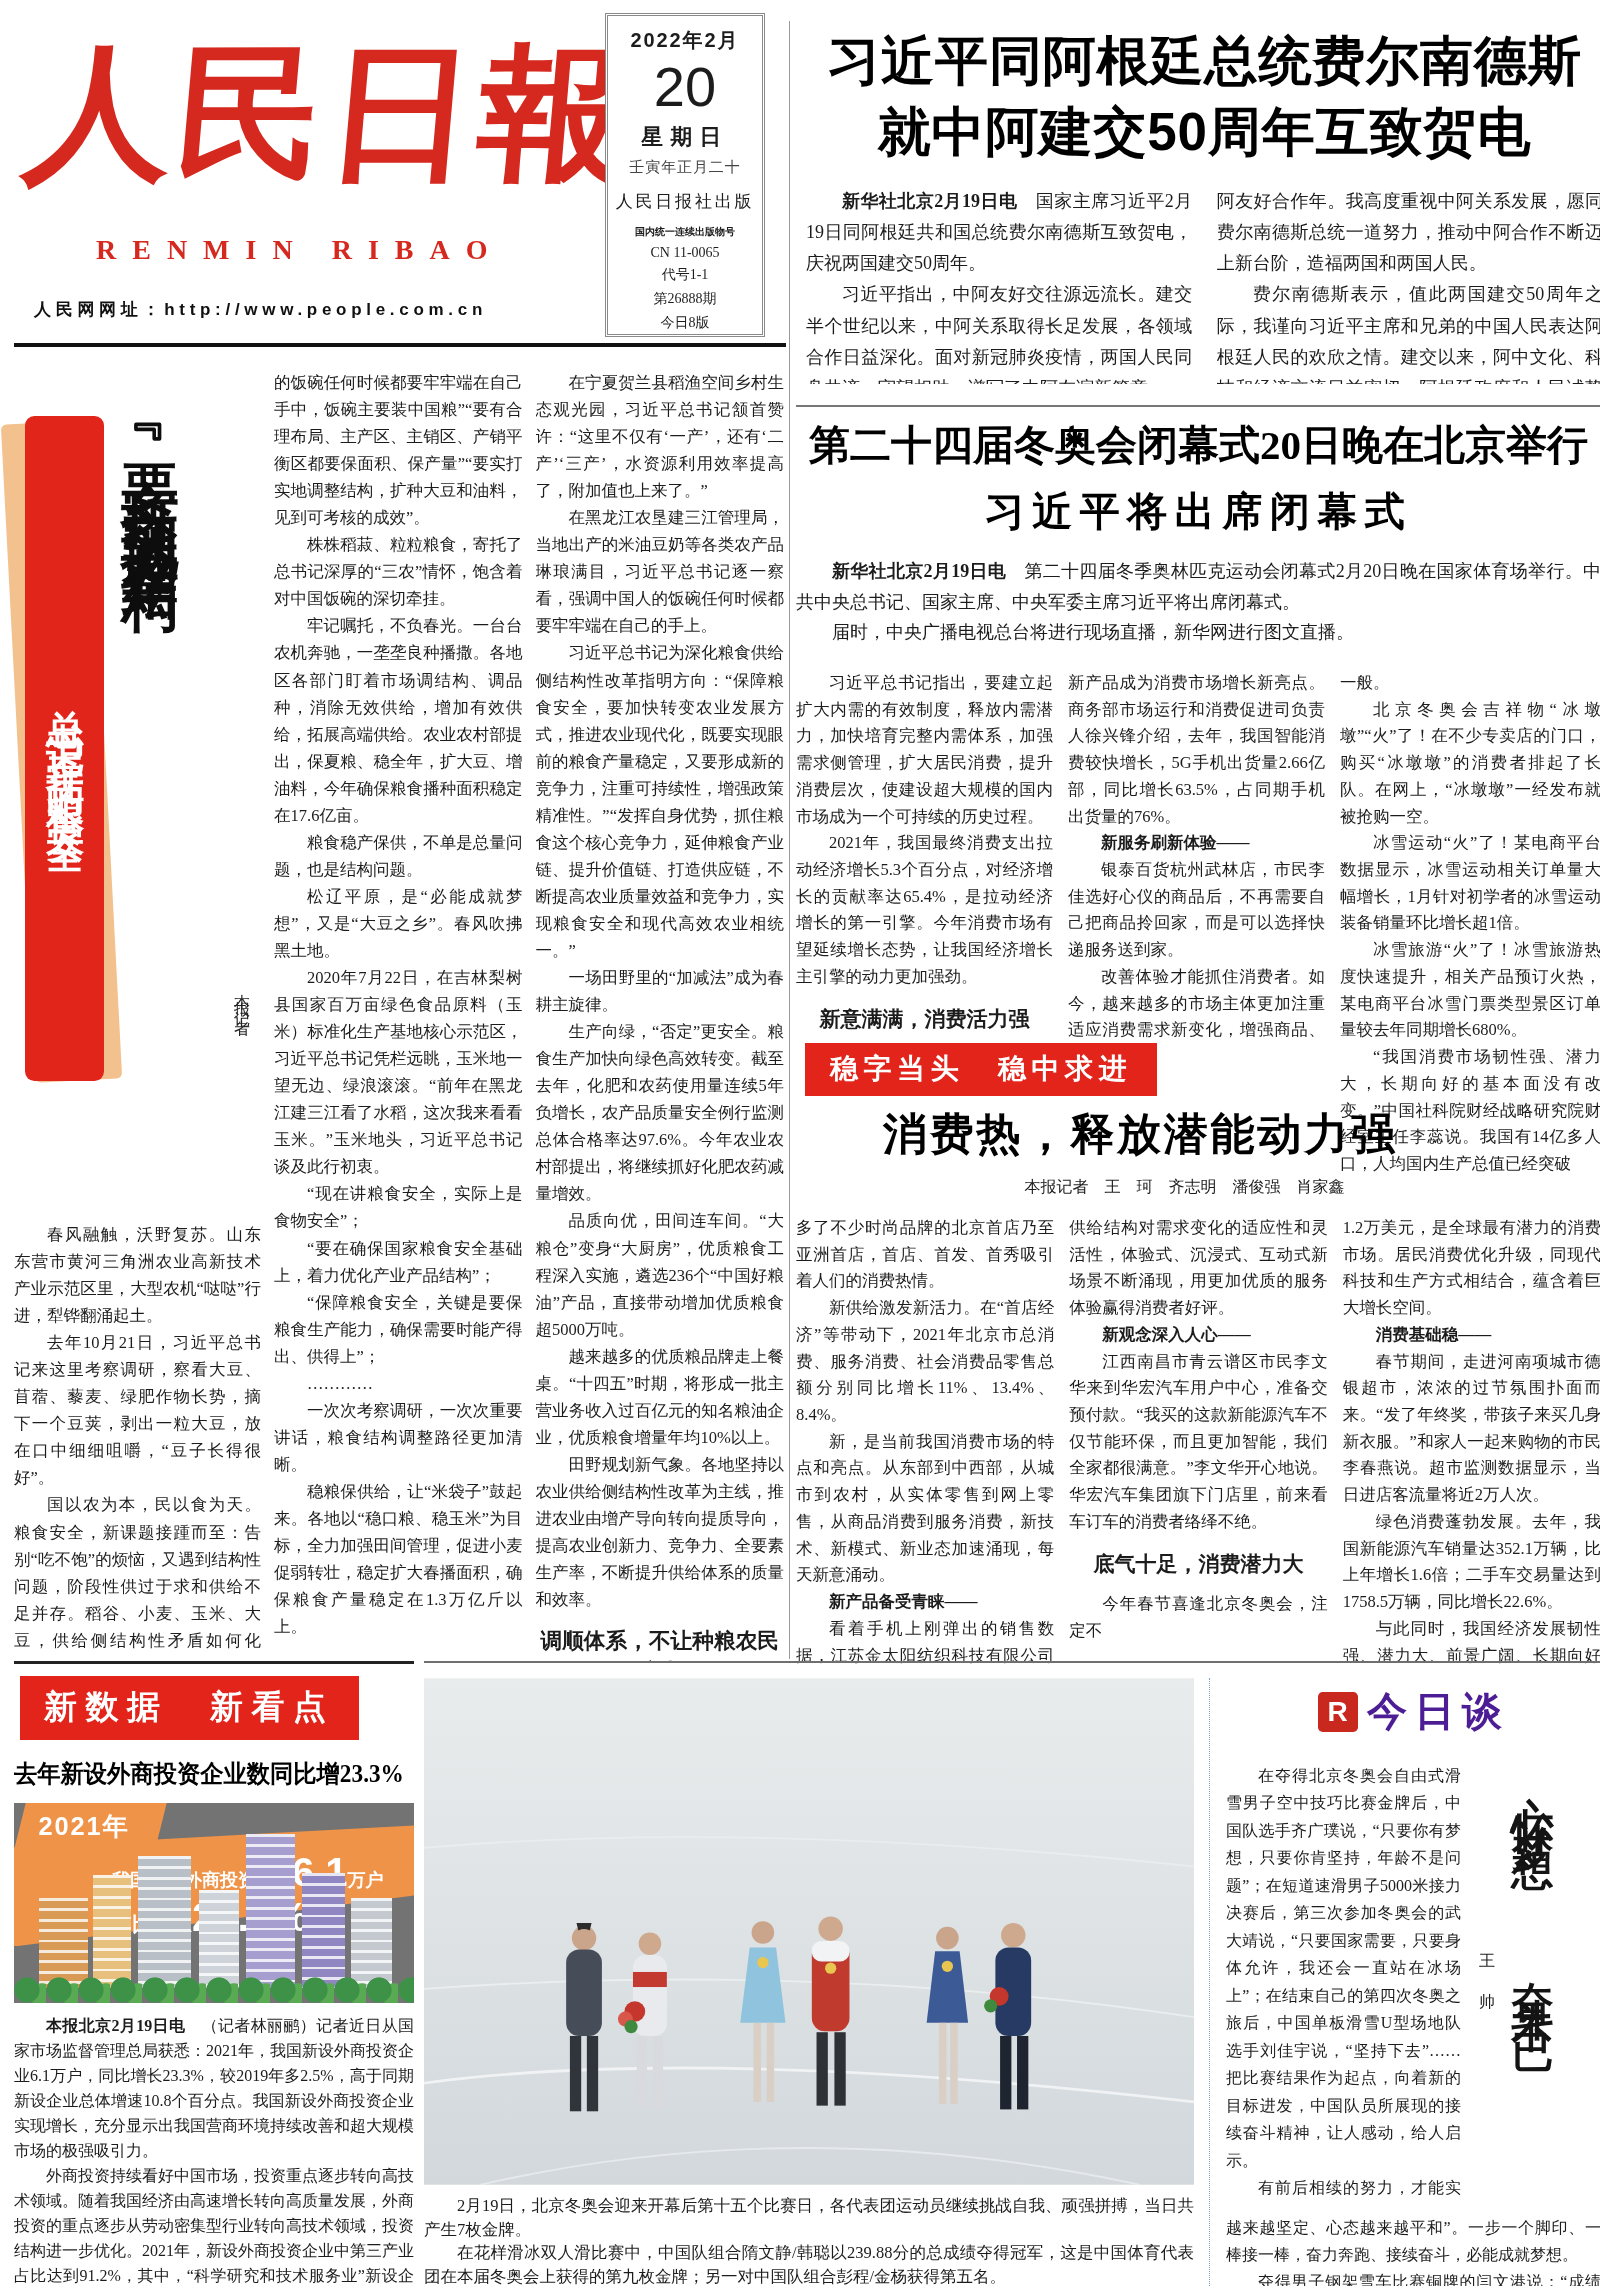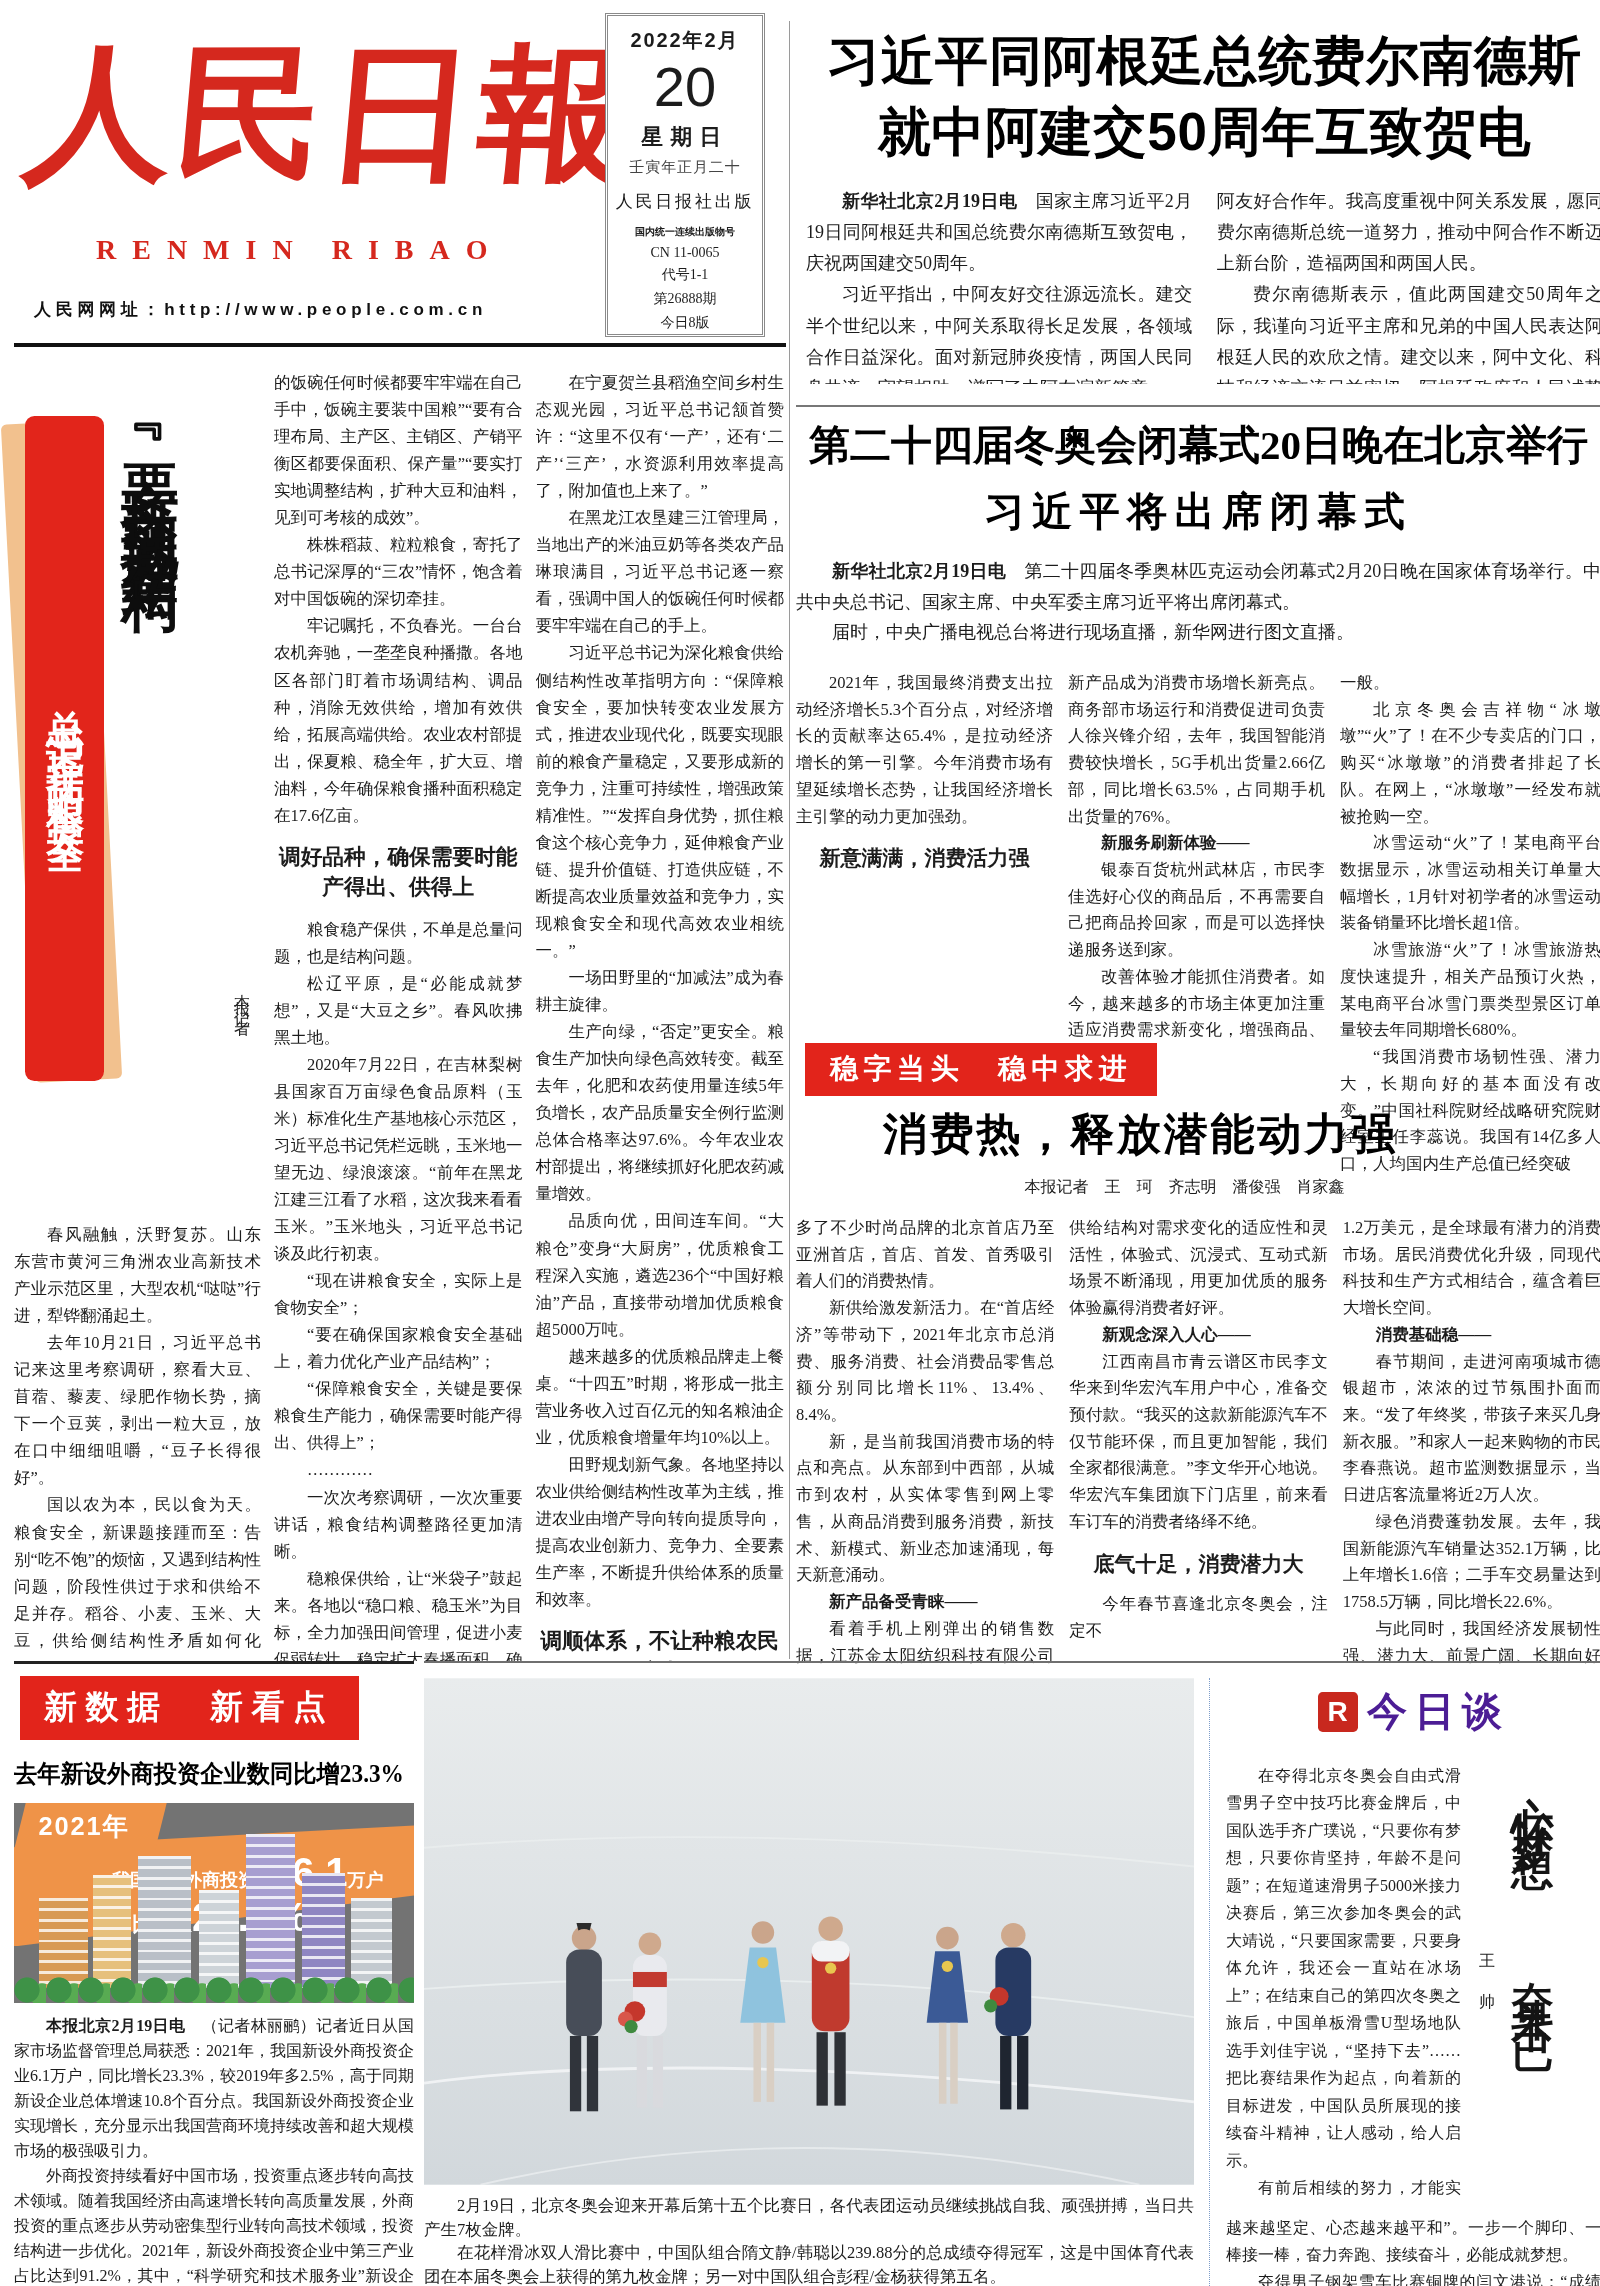--- a/index.html
+++ b/index.html
@@ -175,20 +175,21 @@
       <p><b>新华社北京2月19日电</b><span>　第二十四届冬季奥林匹克运动会闭幕式2月20日晚在国家体育场举行。中共中央总书记、国家主席、中央军委主席习近平将出席闭幕式。</span></p>
       <p>届时，中央广播电视总台将进行现场直播，新华网进行图文直播。</p>
     </div>
   </div>
 
   <div class="consumption">
     <div class="ctop">
       <div class="czone">
         <div class="crowA">
           <div class="ccol">
+              <p class="para">习近平总书记指出，要建立起扩大内需的有效制度，释放内需潜力，加快培育完整内需体系，加强需求侧管理，扩大居民消费，提升消费层次，使建设超大规模的国内市场成为一个可持续的历史过程。</p>
               <p class="para">2021年，我国最终消费支出拉动经济增长5.3个百分点，对经济增长的贡献率达65.4%，是拉动经济增长的第一引擎。今年消费市场有望延续增长态势，让我国经济增长主引擎的动力更加强劲。</p>
               <p class="para sub">新意满满，消费活力强</p>
             </div>
           <div class="ccol">
               <p class="para flow">新产品成为消费市场增长新亮点。商务部市场运行和消费促进司负责人徐兴锋介绍，去年，我国智能消费较快增长，5G手机出货量2.66亿部，同比增长63.5%，占同期手机出货量的76%。</p>
               <p class="para dash">新服务刷新体验——</p>
               <p class="para">银泰百货杭州武林店，市民李佳选好心仪的商品后，不再需要自己把商品拎回家，而是可以选择快递服务送到家。</p>
               <p class="para">改善体验才能抓住消费者。如今，越来越多的市场主体更加注重适应消费需求新变化，增强商品、服务、业态等</p>
             </div>
         </div>
@@ -240,21 +241,20 @@
       <div class="gopen">
           <p class="para">春风融触，沃野复苏。山东东营市黄河三角洲农业高新技术产业示范区里，大型农机“哒哒”行进，犁铧翻涌起土。</p>
           <p class="para">去年10月21日，习近平总书记来这里考察调研，察看大豆、苜蓿、藜麦、绿肥作物长势，摘下一个豆荚，剥出一粒大豆，放在口中细细咀嚼，“豆子长得很好”。</p>
           <p class="para">国以农为本，民以食为天。粮食安全，新课题接踵而至：告别“吃不饱”的烦恼，又遇到结构性问题，阶段性供过于求和供给不足并存。稻谷、小麦、玉米、大豆，供给侧结构性矛盾如何化解？</p>
         </div>
     </div>
     <div class="gcol">
         <p class="para flow">的饭碗任何时候都要牢牢端在自己手中，饭碗主要装中国粮”“要有合理布局、主产区、主销区、产销平衡区都要保面积、保产量”“要实打实地调整结构，扩种大豆和油料，见到可考核的成效”。</p>
         <p class="para">株株稻菽、粒粒粮食，寄托了总书记深厚的“三农”情怀，饱含着对中国饭碗的深切牵挂。</p>
         <p class="para">牢记嘱托，不负春光。一台台农机奔驰，一垄垄良种播撒。各地区各部门盯着市场调结构、调品种，消除无效供给，增加有效供给，拓展高端供给。农业农村部提出，保夏粮、稳全年，扩大豆、增油料，今年确保粮食播种面积稳定在17.6亿亩。</p>
-        <p class="para sub">调好品种，确保需要时能产得出、供得上</p>
         <p class="para">粮食稳产保供，不单是总量问题，也是结构问题。</p>
         <p class="para">松辽平原，是“必能成就梦想”，又是“大豆之乡”。春风吹拂黑土地。</p>
         <p class="para">2020年7月22日，在吉林梨树县国家百万亩绿色食品原料（玉米）标准化生产基地核心示范区，习近平总书记凭栏远眺，玉米地一望无边、绿浪滚滚。“前年在黑龙江建三江看了水稻，这次我来看看玉米。”玉米地头，习近平总书记谈及此行初衷。</p>
         <p class="para">“现在讲粮食安全，实际上是食物安全”；</p>
         <p class="para">“要在确保国家粮食安全基础上，着力优化产业产品结构”；</p>
         <p class="para">“保障粮食安全，关键是要保粮食生产能力，确保需要时能产得出、供得上”；</p>
         <p class="para">…………</p>
         <p class="para">一次次考察调研，一次次重要讲话，粮食结构调整路径更加清晰。</p>
         <p class="para">稳粮保供给，让“米袋子”鼓起来。各地以“稳口粮、稳玉米”为目标，全力加强田间管理，促进小麦促弱转壮，稳定扩大春播面积，确保粮食产量稳定在1.3万亿斤以上。</p>
       </div>

